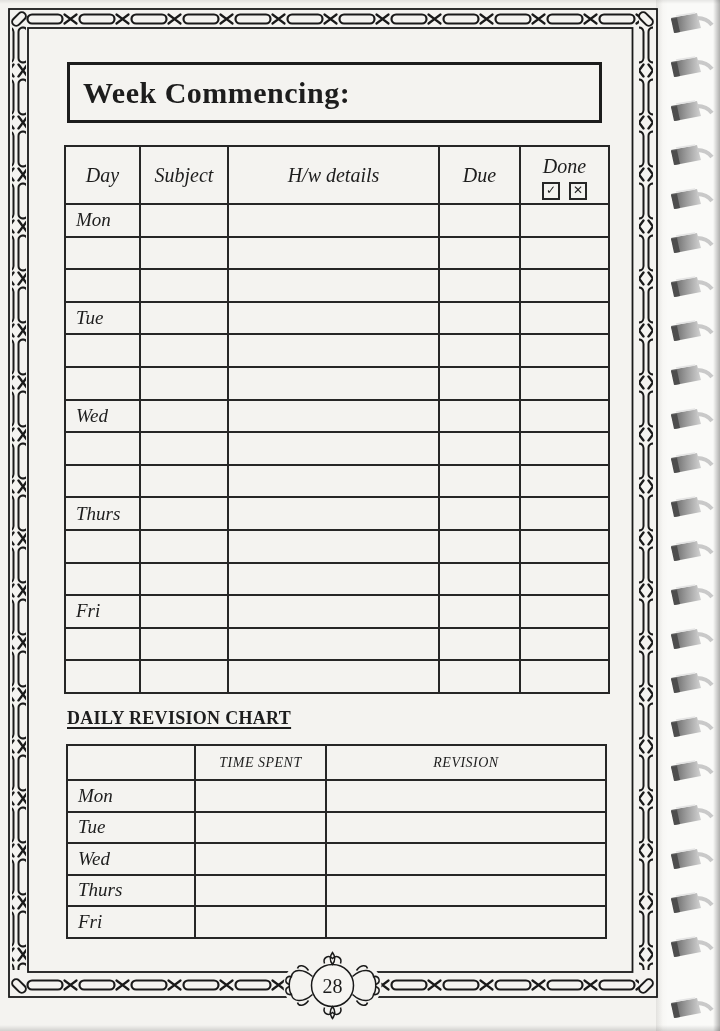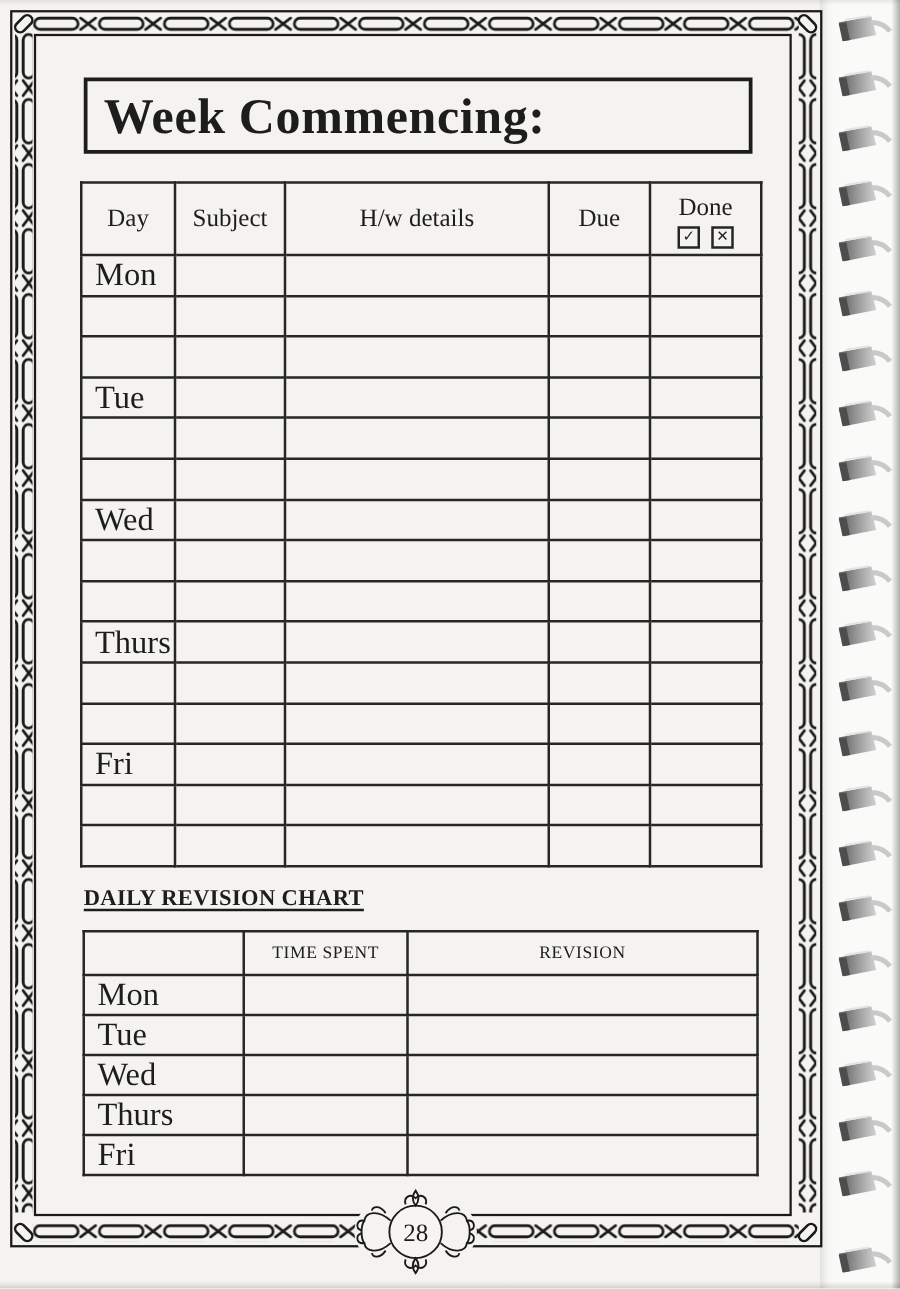--- a/index.html
+++ b/index.html
@@ -5,28 +5,28 @@
   html,body{margin:0;padding:0;}
   .stage{
     position:relative;width:720px;height:1031px;overflow:hidden;
     background:linear-gradient(to right,#f4f3f0 0,#f4f3f0 656px,#fafaf8 668px,#fafaf8 100%);
     font-family:"Liberation Serif","DejaVu Serif",serif;color:#1d1d1d;
   }
   .frame{position:absolute;left:0;top:0;pointer-events:none;}
   .week-box{
     position:absolute;left:67px;top:62px;width:516px;height:55px;
     border:3px solid #1c1c1c;display:flex;align-items:center;padding-left:13px;
-    font-size:40px;font-weight:bold;letter-spacing:.5px;text-align:center;
+    font-size:30px;font-weight:bold;letter-spacing:.5px;text-align:center;
   }
-  table{position:absolute;border-collapse:collapse;table-layout:fixed;}
+  table{position:absolute;border-collapse:collapse;table-layout:fixed;font-style:italic;}
   td{border:2px solid #262626;padding:0;vertical-align:middle;}
   .hw{left:64px;top:145px;width:544px;}
   .hw tr.h td{height:50px;text-align:center;font-size:20px;}
   .hw tr.b td{height:30.6px;}
-  td.day{font-size:26px;padding-left:10px;}
+  td.day{font-size:19px;padding-left:10px;}
   .donecell{line-height:1.05;padding-top:6px;}
   .cbrow{margin-top:2px;}
   .cb{
     display:inline-block;width:14px;height:14px;border:2px solid #262626;
     font-family:"DejaVu Sans",sans-serif;font-size:12px;line-height:13px;
     text-align:center;margin:0 2px;vertical-align:middle;
   }
   .rev-title{
     position:absolute;left:67px;top:708px;font-size:18px;font-weight:bold;
     letter-spacing:.3px;text-decoration:underline;text-decoration-thickness:2px;

